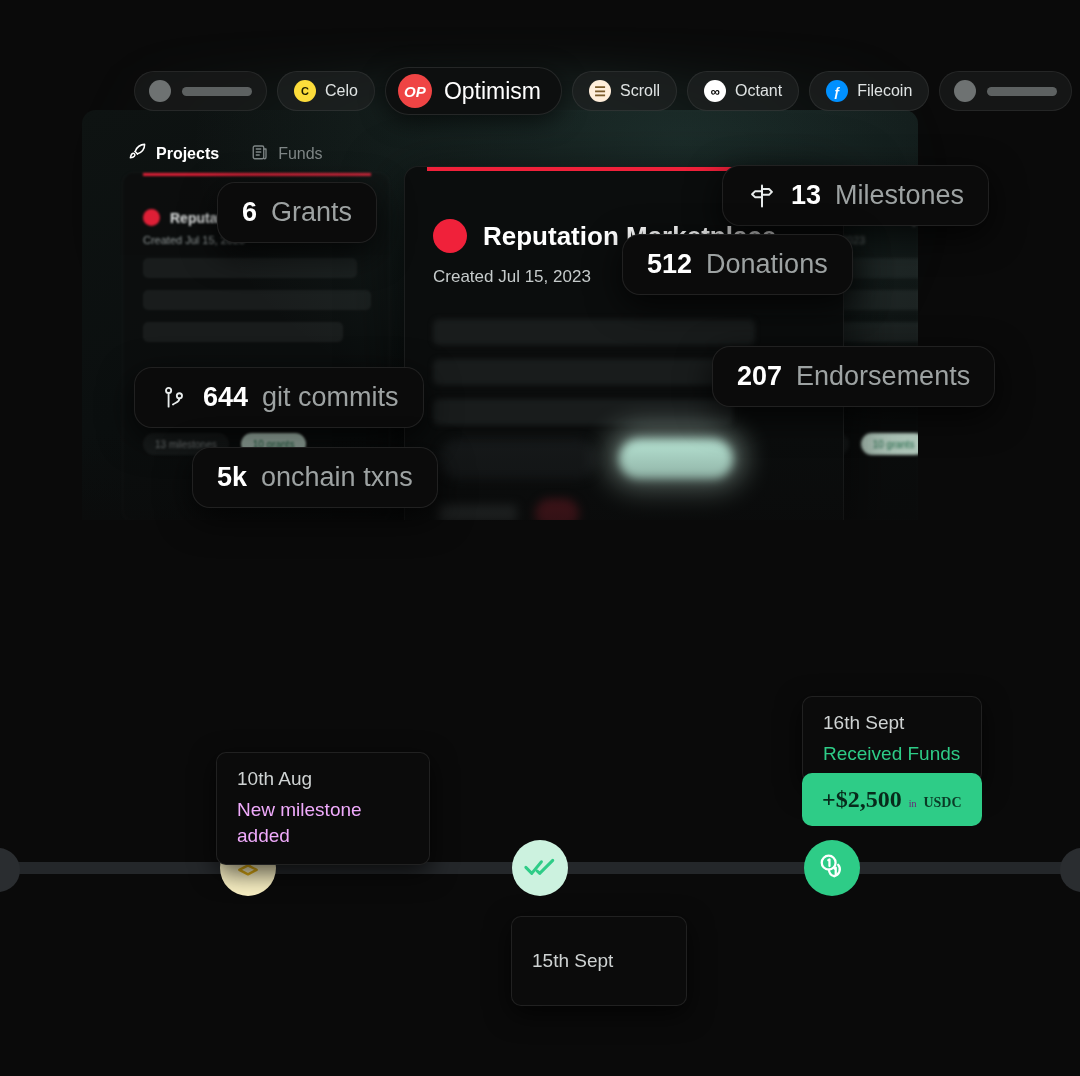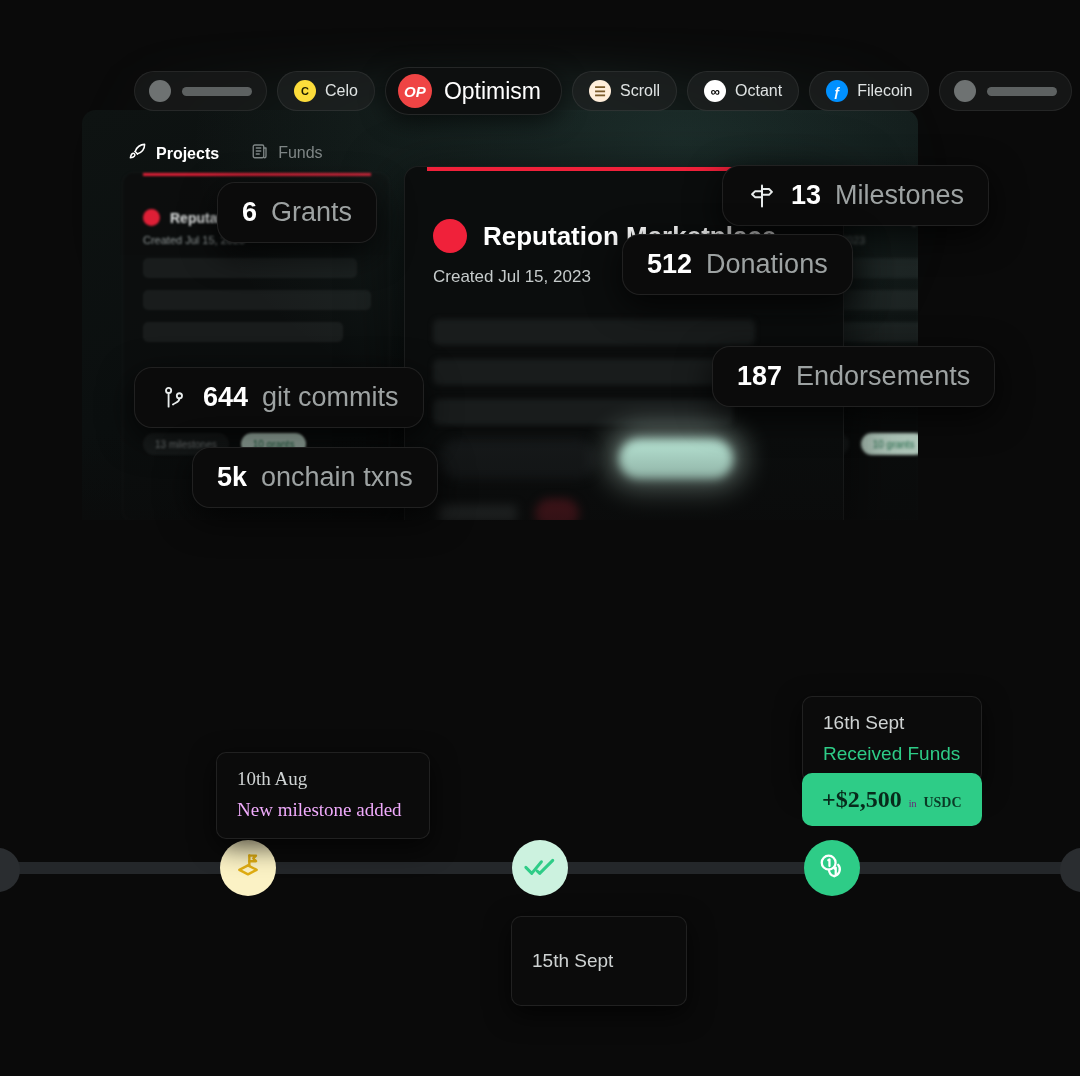--- a/index.html
+++ b/index.html
@@ -49,21 +49,21 @@
   
   .window{
     position:absolute; left:82px; top:110px; width:836px; height:410px;
     background:linear-gradient(160deg,#0e1312 0%,#0b0f0f 45%,#090b0b 100%);
     border-radius:14px 14px 0 0; overflow:hidden;
   }
   .window:after{
     content:""; position:absolute; inset:0;
     background:radial-gradient(ellipse at 72% 8%, rgba(110,190,175,.17), rgba(0,0,0,0) 58%);
   }
-  .navrow{ position:absolute; left:46px; top:32px; display:flex; align-items:flex-start; gap:32px; z-index:5;}
+  .navrow{ position:absolute; left:46px; top:32px; display:flex; align-items:flex-end; gap:32px; z-index:5;}
   .navitem{ display:flex; align-items:center; gap:9px; font-size:16px; font-weight:bold; }
   .navitem.on{ color:#ffffff; }
   .navitem.off{ color:#7f8686; font-weight:normal; }
 
   
   .cardrow{ position:absolute; left:0; top:62px; width:836px; height:360px; }
   .pcard{
     position:absolute; top:0; width:268px; height:350px;
     background:#0c0e0e; border:1px solid rgba(255,255,255,.045);
     border-radius:12px; padding:22px 20px 0 20px; overflow:hidden;
@@ -298,21 +298,21 @@
     <span class="num">13</span>
     <span class="lbl">Milestones</span>
   </div>
 
   <div class="stat" style="left:622px; top:234px;">
     <span class="num">512</span>
     <span class="lbl">Donations</span>
   </div>
 
   <div class="stat" style="left:712px; top:346px;">
-    <span class="num">187</span>
+    <span class="num">207</span>
     <span class="lbl">Endorsements</span>
   </div>
 
   <div class="stat" style="left:134px; top:367px;">
     <span class="sicon">
       <svg width="26" height="26" viewBox="0 0 24 24" fill="none" stroke="#e8ecec" stroke-width="1.7" stroke-linecap="round" stroke-linejoin="round">
         <circle cx="7" cy="5" r="2.4"></circle>
         <circle cx="17" cy="10" r="2.4"></circle>
         <path d="M7 7.4V20"></path>
         <path d="M17 12.4c0 3.6-4 3.8-6 5.6"></path>
@@ -355,21 +355,21 @@
       <svg width="32" height="32" viewBox="0 0 24 24" fill="none" stroke="#ffffff" stroke-width="1.7" stroke-linecap="round" stroke-linejoin="round">
         <circle cx="9.5" cy="9.5" r="5.2"></circle>
         <path d="M9.2 7.6l.9-.6v5"></path>
         <path d="M13.6 19.6a5.2 5.2 0 0 0 3-8.5"></path>
         <path d="M9.7 14.8a5.2 5.2 0 0 0 4 4.8"></path>
         <path d="M13.9 13.9l.9-.6v5"></path>
       </svg>
     </span>
   </div>
 
-  <div class="tcard" style="left:216px; top:752px; width:214px;font-family:Liberation Serif, serif;">
+  <div class="tcard" style="left:216px; top:752px; width:214px;">
     <div class="d">10th Aug</div>
     <div class="e gold">New milestone added</div>
   </div>
 
   <div class="tcard" style="left:511px; top:916px; width:176px; white-space:pre-line;">
     <div class="d">15th Sept</div>
   </div>
 
   <div class="tcard" style="left:802px; top:696px; width:180px;">
     <div class="d">16th Sept</div>

